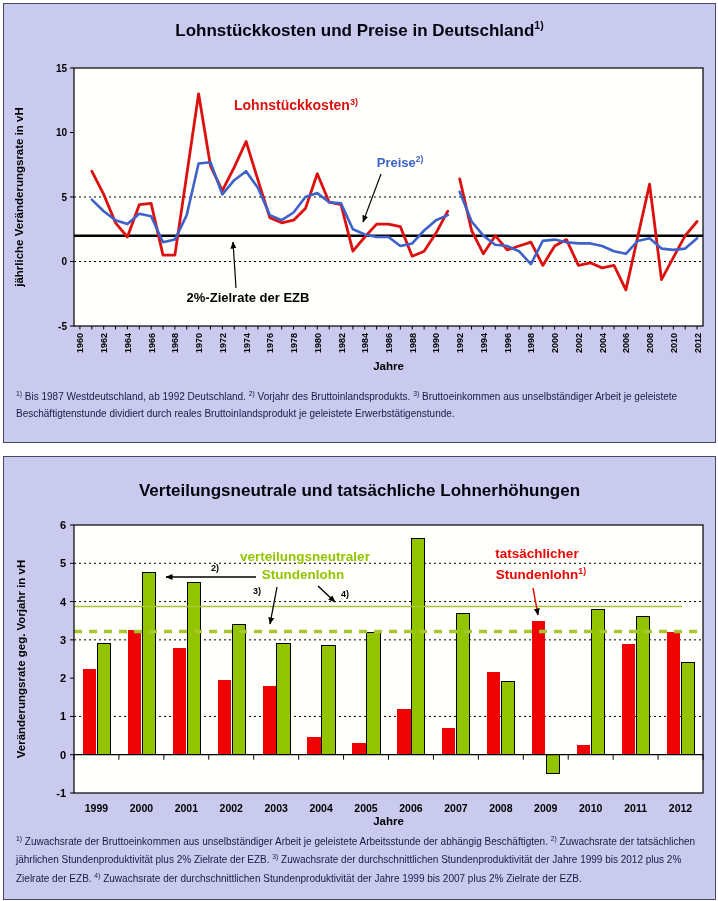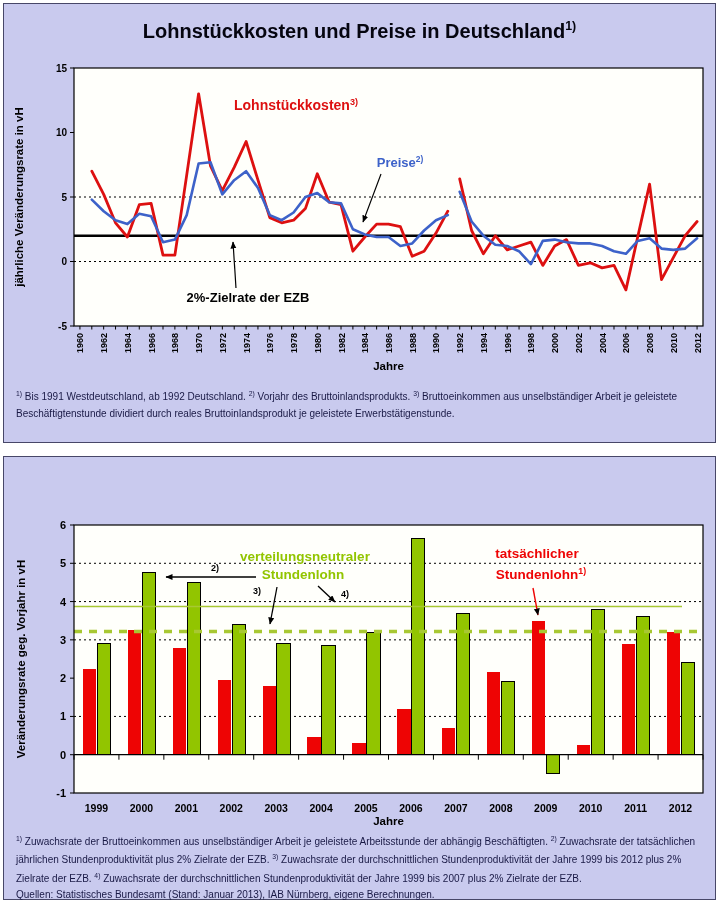--- a/index.html
+++ b/index.html
@@ -2,21 +2,21 @@
 <html><head>
 <meta charset="utf-8">
 <style>
   html,body{margin:0;padding:0;background:#ffffff;}
   .page{position:relative;width:718px;height:901px;background:#ffffff;overflow:hidden;
         font-family:"Liberation Sans",sans-serif;}
   .panel{position:absolute;left:3px;width:711px;background:#c9caee;border:1px solid #474768;}
   #p1{top:3px;height:438px;}
   #p2{top:456px;height:442px;}
   .chart-title{position:absolute;left:0;width:100%;text-align:center;font-weight:bold;
-        font-size:20px;color:#05050f;letter-spacing:0px;}
+        font-size:17px;color:#05050f;letter-spacing:0px;}
   #p1 .chart-title{top:15px;}
   #p2 .chart-title{top:22px;}
   .chart-title sup{font-size:0.62em;}
   svg.chart{position:absolute;left:0;top:0;}
   .footnote{position:absolute;left:12px;width:692px;font-size:10px;line-height:1.68;
         color:#191945;}
   #p1 .footnote{top:384px;}
   #p2 .footnote{top:376px;}
   .footnote sup{font-size:0.68em;}
 </style>
@@ -143,25 +143,26 @@
         </g>
         <text x="292" y="106" font-family="&quot;Liberation Sans&quot;,sans-serif" text-anchor="middle" font-size="14" font-weight="bold" fill="#dd1010"><tspan>Lohnstückkosten</tspan><tspan dy="-5" font-size="9.1">3)</tspan></text>
         <text x="396" y="163" font-family="&quot;Liberation Sans&quot;,sans-serif" text-anchor="middle" font-size="13" font-weight="bold" fill="#3d62c9"><tspan>Preise</tspan><tspan dy="-5" font-size="8.450000000000001">2)</tspan></text>
         <line x1="377" y1="170" x2="359" y2="218" stroke="#000" stroke-width="1.2" marker-end="url(#ah1)"></line>
         <text x="244" y="298" font-family="&quot;Liberation Sans&quot;,sans-serif" text-anchor="middle" font-size="13" font-weight="bold" fill="#000"><tspan>2%-Zielrate der EZB</tspan></text>
         <line x1="232" y1="284" x2="229" y2="238" stroke="#000" stroke-width="1.2" marker-end="url(#ah1)"></line>
         <text text-anchor="middle" font-size="11.5" font-weight="bold" fill="#000" transform="translate(19,193) rotate(-90)" font-family="&quot;Liberation Sans&quot;,sans-serif">jährliche Veränderungsrate in vH</text>
         <text x="384.5" y="366" font-family="&quot;Liberation Sans&quot;,sans-serif" text-anchor="middle" font-size="11.5" font-weight="bold" fill="#000"><tspan>Jahre</tspan></text>
       </svg>
     <div class="footnote">
-      <span><sup>1)</sup><span> Bis 1991 Westdeutschland, ab 1992 Deutschland. </span><sup>2)</sup><span> Vorjahr des Bruttoinlandsprodukts. </span><sup>3)</sup><span> Bruttoeinkommen aus unselbständiger Arbeit je geleistete Beschäftigtenstunde dividiert durch reales Bruttoinlandsprodukt je geleistete Erwerbstätigenstunde.</span></span><br>
+      <span><sup>1)</sup><span> Bis 1987 Westdeutschland, ab 1992 Deutschland. </span><sup>2)</sup><span> Vorjahr des Bruttoinlandsprodukts. </span><sup>3)</sup><span> Bruttoeinkommen aus unselbständiger Arbeit je geleistete Beschäftigtenstunde dividiert durch reales Bruttoinlandsprodukt je geleistete Erwerbstätigenstunde.</span></span><br>
     </div>
   </div>
 
   <div class="panel" id="p2">
+    <div class="chart-title"><span>Verteilungsneutrale und tatsächliche Lohnerhöhungen</span><sup></sup></div>
     <svg class="chart" id="chart2" width="711" height="374">
         <defs>
           <marker id="ah2" markerWidth="8" markerHeight="8" refX="6.5" refY="3" orient="auto" markerUnits="userSpaceOnUse">
             <path d="M0,0 L7,3 L0,6 Z" fill="#000"></path>
           </marker>
         </defs>
         <rect x="70" y="68" width="629" height="268" fill="#fffffb"></rect>
         <g>
           <line x1="70" x2="699" y1="106.28571428571428" y2="106.28571428571428" stroke="#000" stroke-width="1" stroke-dasharray="2,3"></line>
           <line x1="70" x2="699" y1="144.57142857142858" y2="144.57142857142858" stroke="#000" stroke-width="1" stroke-dasharray="2,3"></line>
@@ -260,17 +261,16 @@
         <line x1="273" y1="130" x2="266" y2="167" stroke="#000" stroke-width="1.3" marker-end="url(#ah2)"></line>
         <line x1="314" y1="129" x2="331" y2="145" stroke="#000" stroke-width="1.3" marker-end="url(#ah2)"></line>
         <text x="533" y="101" font-family="&quot;Liberation Sans&quot;,sans-serif" text-anchor="middle" font-size="13.5" font-weight="bold" fill="#ee0404"><tspan>tatsächlicher</tspan></text>
         <text x="537" y="122" font-family="&quot;Liberation Sans&quot;,sans-serif" text-anchor="middle" font-size="13.5" font-weight="bold" fill="#ee0404"><tspan>Stundenlohn</tspan><tspan dy="-5" font-size="8.775">1)</tspan></text>
         <line x1="529" y1="131" x2="534" y2="158" stroke="#ee0404" stroke-width="1.4" marker-end="url(#ah2)"></line>
         <text text-anchor="middle" font-size="11.5" font-weight="bold" fill="#000" transform="translate(21,202) rotate(-90)" font-family="&quot;Liberation Sans&quot;,sans-serif">Veränderungsrate geg. Vorjahr in vH</text>
         <text x="384.5" y="368" font-family="&quot;Liberation Sans&quot;,sans-serif" text-anchor="middle" font-size="11.5" font-weight="bold" fill="#000"><tspan>Jahre</tspan></text>
       </svg>
     <div class="footnote">
       <span><sup>1)</sup><span> Zuwachsrate der Bruttoeinkommen aus unselbständiger Arbeit je geleistete Arbeitsstunde der abhängig Beschäftigten. </span><sup>2)</sup><span> Zuwachsrate der tatsächlichen jährlichen Stundenproduktivität plus 2% Zielrate der EZB. </span><sup>3)</sup><span> Zuwachsrate der durchschnittlichen Stundenproduktivität der Jahre 1999 bis 2012 plus 2% Zielrate der EZB. </span><sup>4)</sup><span> Zuwachsrate der durchschnittlichen Stundenproduktivität der Jahre 1999 bis 2007 plus 2% Zielrate der EZB.</span></span><br>
-      <span>Quellen: Statistisches Bundesamt (Stand: Januar 2013), IAB Nürnberg, eigene Berechnungen.</span>
     </div>
   </div>
 
 </div>
 
 </body></html>

